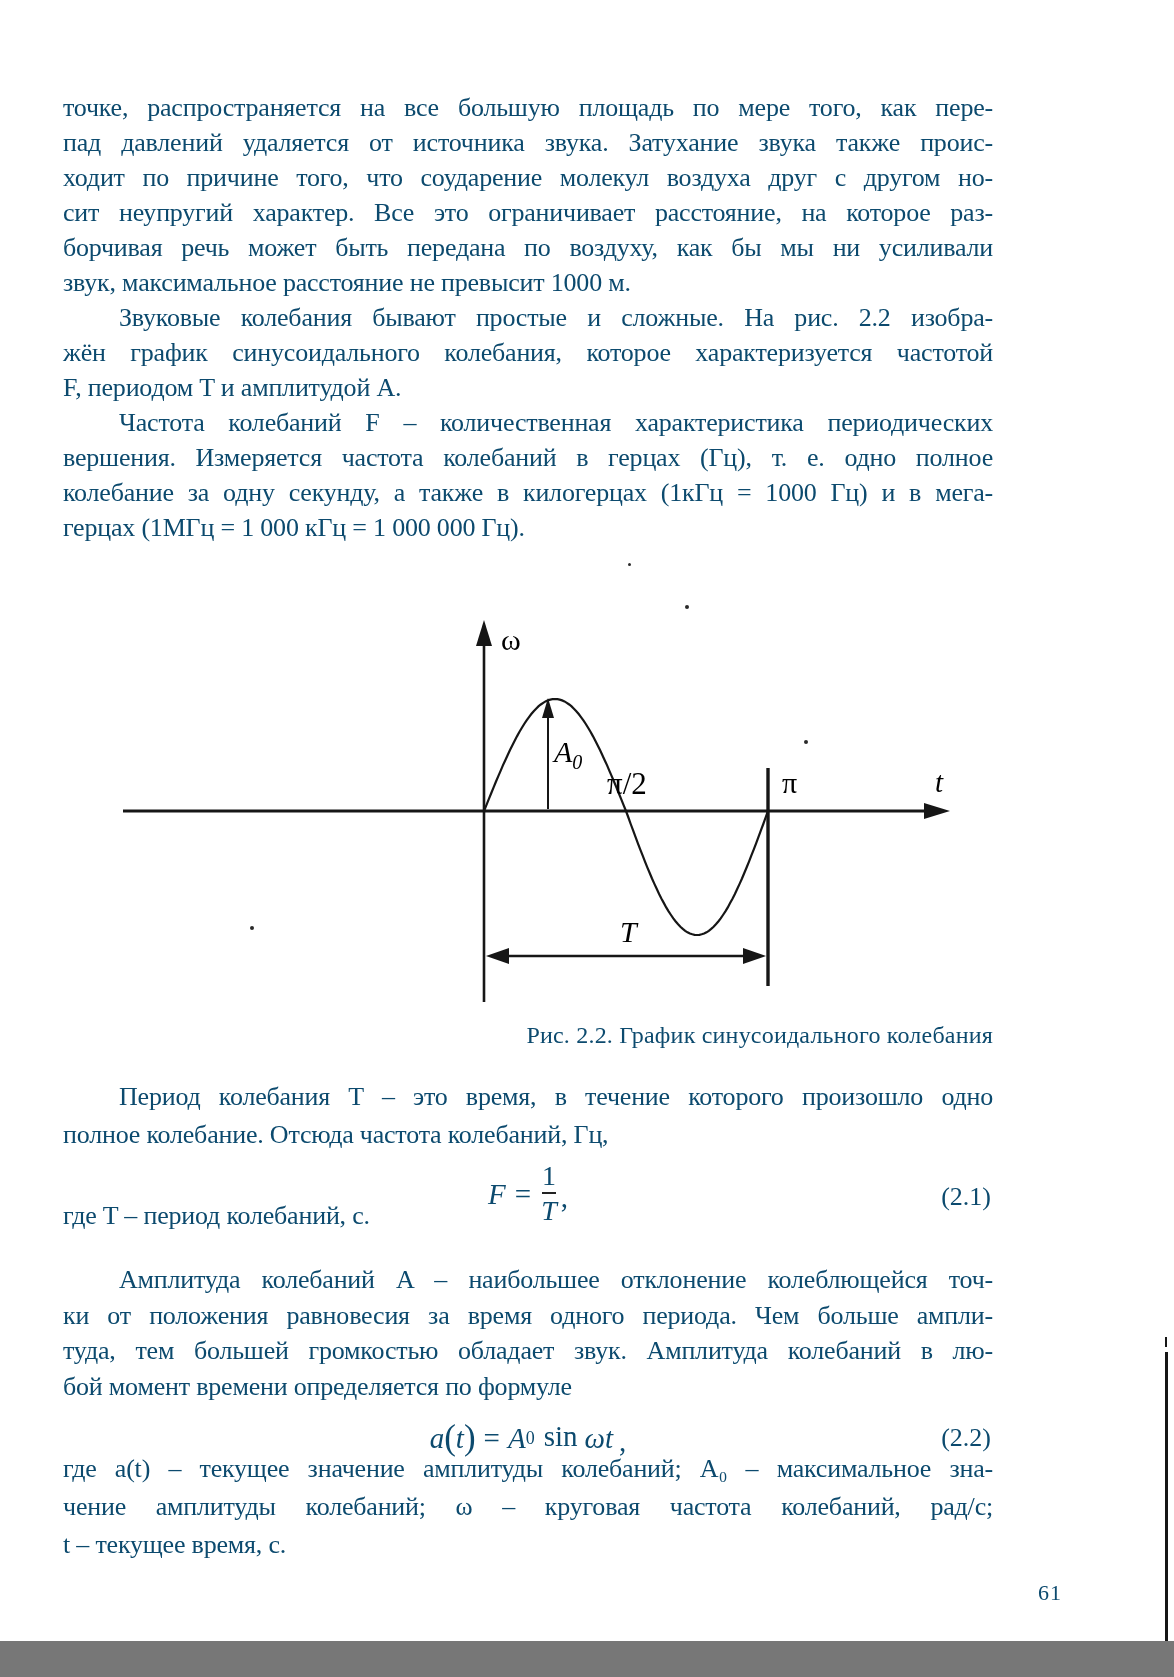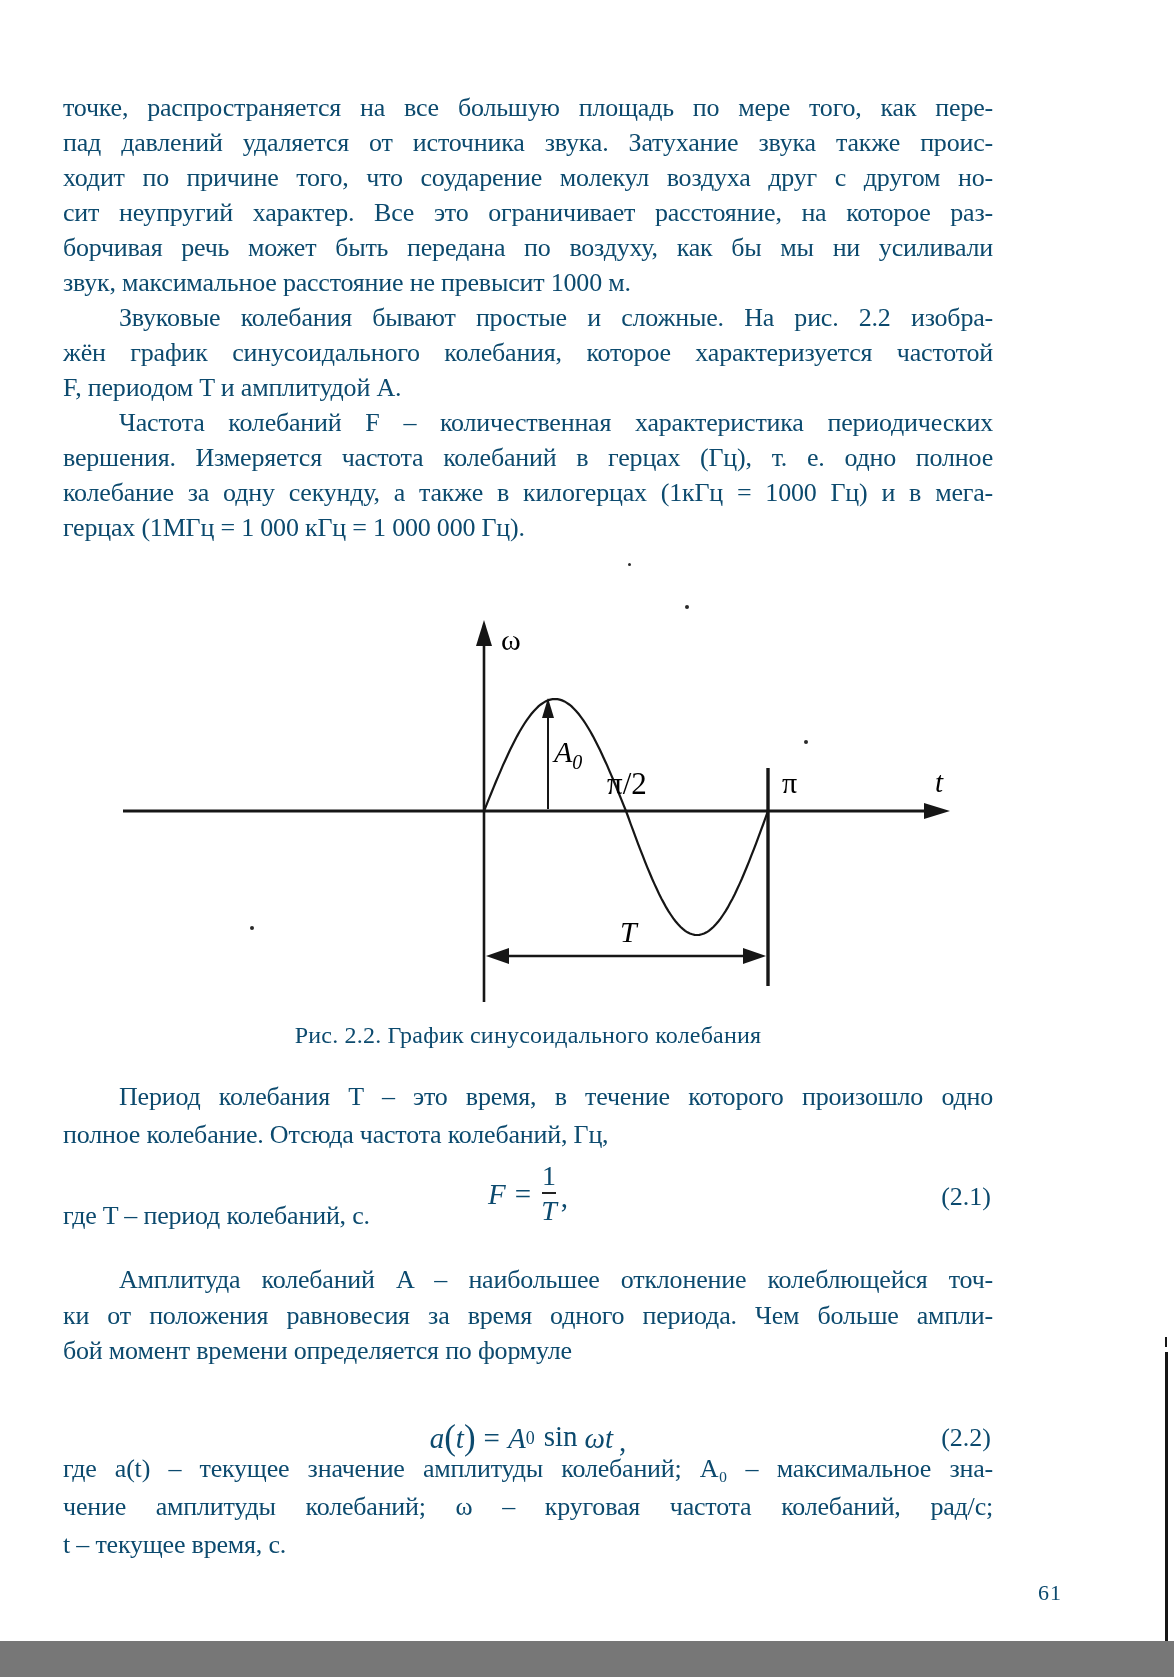--- a/index.html
+++ b/index.html
@@ -20,21 +20,21 @@
     text-align-last:justify;
     white-space:normal;
   }
   .pline.last{text-align-last:left;}
   .pline.indent{text-indent:56px;}
   .lh35 .pline{line-height:35px;}
   .lh355 .pline{line-height:35.5px;}
   .lh38 .pline{line-height:38px;}
   .caption{
     position:absolute;left:63px;width:930px;top:1022px;
-    text-align:center;font-size:24px;letter-spacing:0.2px;
+    text-align:right;font-size:24px;letter-spacing:0.2px;
   }
   
   .eq{position:absolute;left:63px;width:930px;}
   .eq-row{display:flex;justify-content:center;align-items:center;font-size:29px;}
   .eq-num{position:absolute;right:2px;font-size:26px;}
   .var{font-style:italic;}
   .frac{display:inline-flex;flex-direction:column;align-items:center;margin:0 4px 0 10px;line-height:1;}
   .frac .num{font-size:28px;line-height:26px;}
   .frac .bar{width:14px;height:2px;background:#222;margin:3px 0;}
   .frac .den{font-size:28px;line-height:28px;font-style:italic;}
@@ -129,20 +129,21 @@
     <span class="eq-num" style="top:24px;">(2.1)</span>
   </div>
 
   <div class="block lh38" style="top:1197px;">
     <div class="pline last">где T – период колебаний, с.</div>
   </div>
 
   <div class="block lh355" style="top:1262px;">
     <div class="pline indent">Амплитуда колебаний A – наибольшее отклонение колеблющейся точ-</div>
     <div class="pline">ки от положения равновесия за время одного периода. Чем больше ампли-</div>
+    <div class="pline">туда, тем большей громкостью обладает звук. Амплитуда колебаний в лю-</div>
     <div class="pline last">бой момент времени определяется по формуле</div>
   </div>
 
   <div class="eq" style="top:1418px;">
     <div class="eq-row eq2-row">
       <span class="var">a</span>
       <span class="paren">(</span>
       <span class="var">t</span>
       <span class="paren">)</span>
       <span style="margin:0 8px;">=</span>

